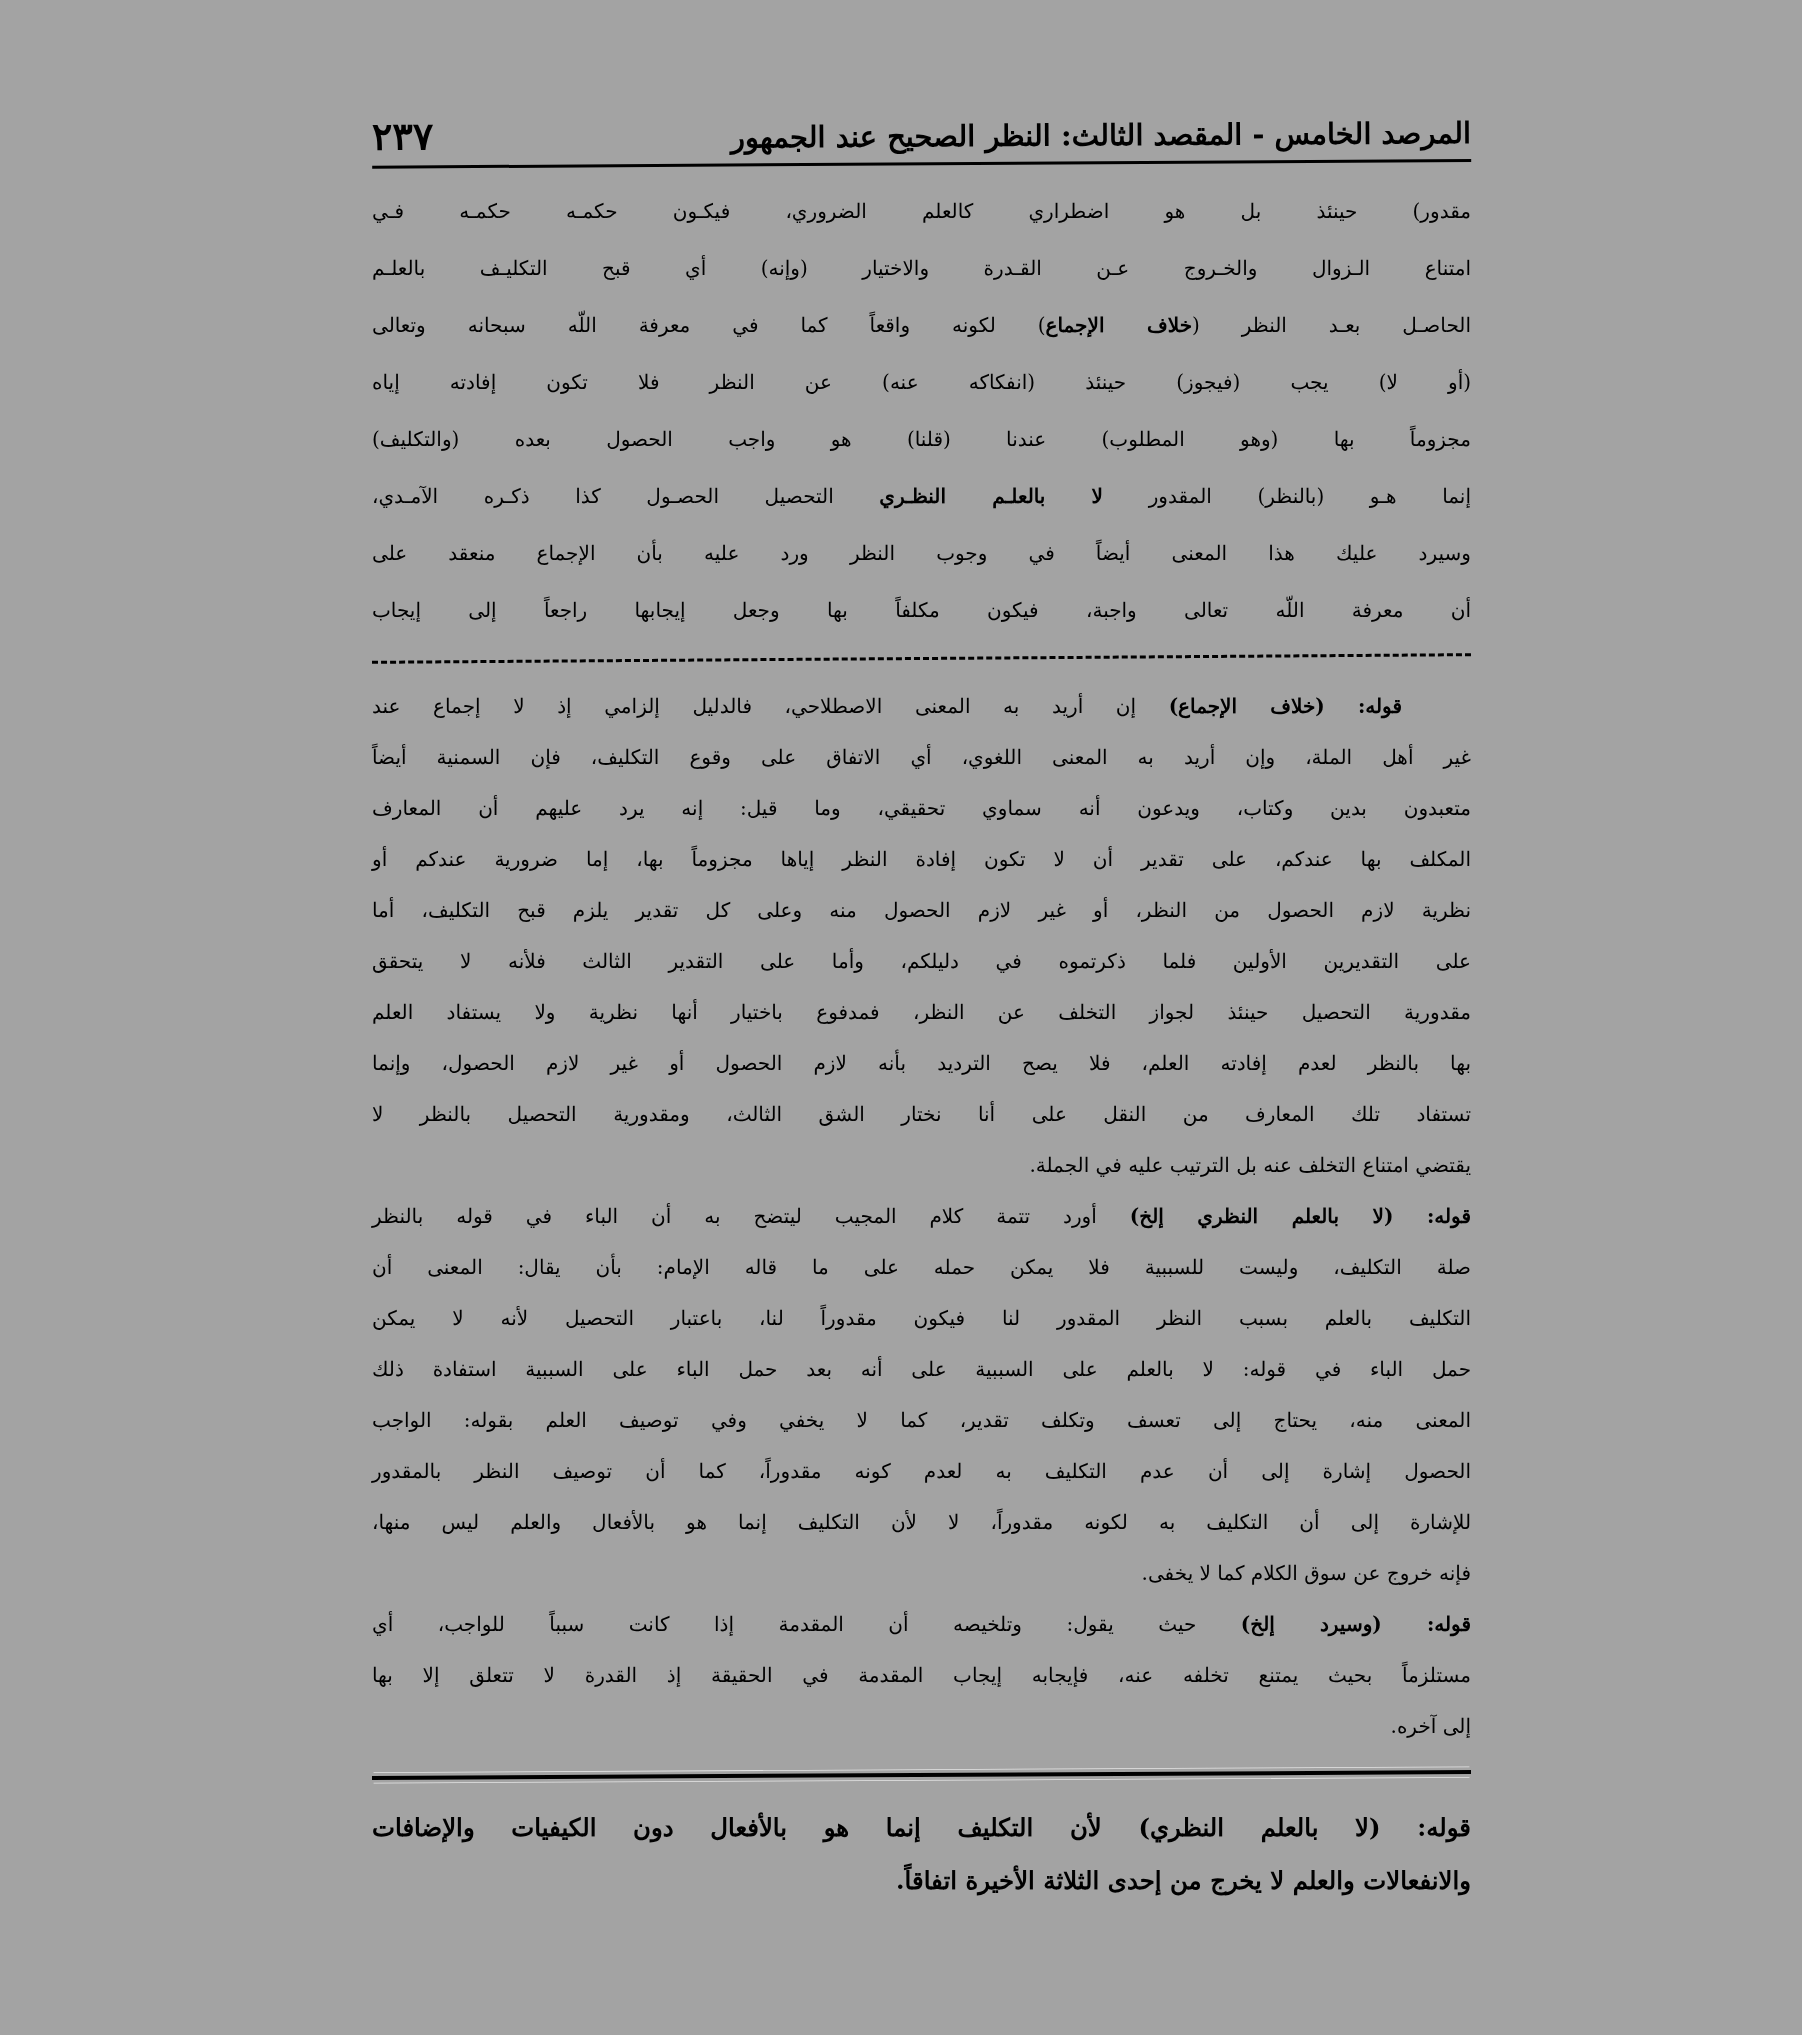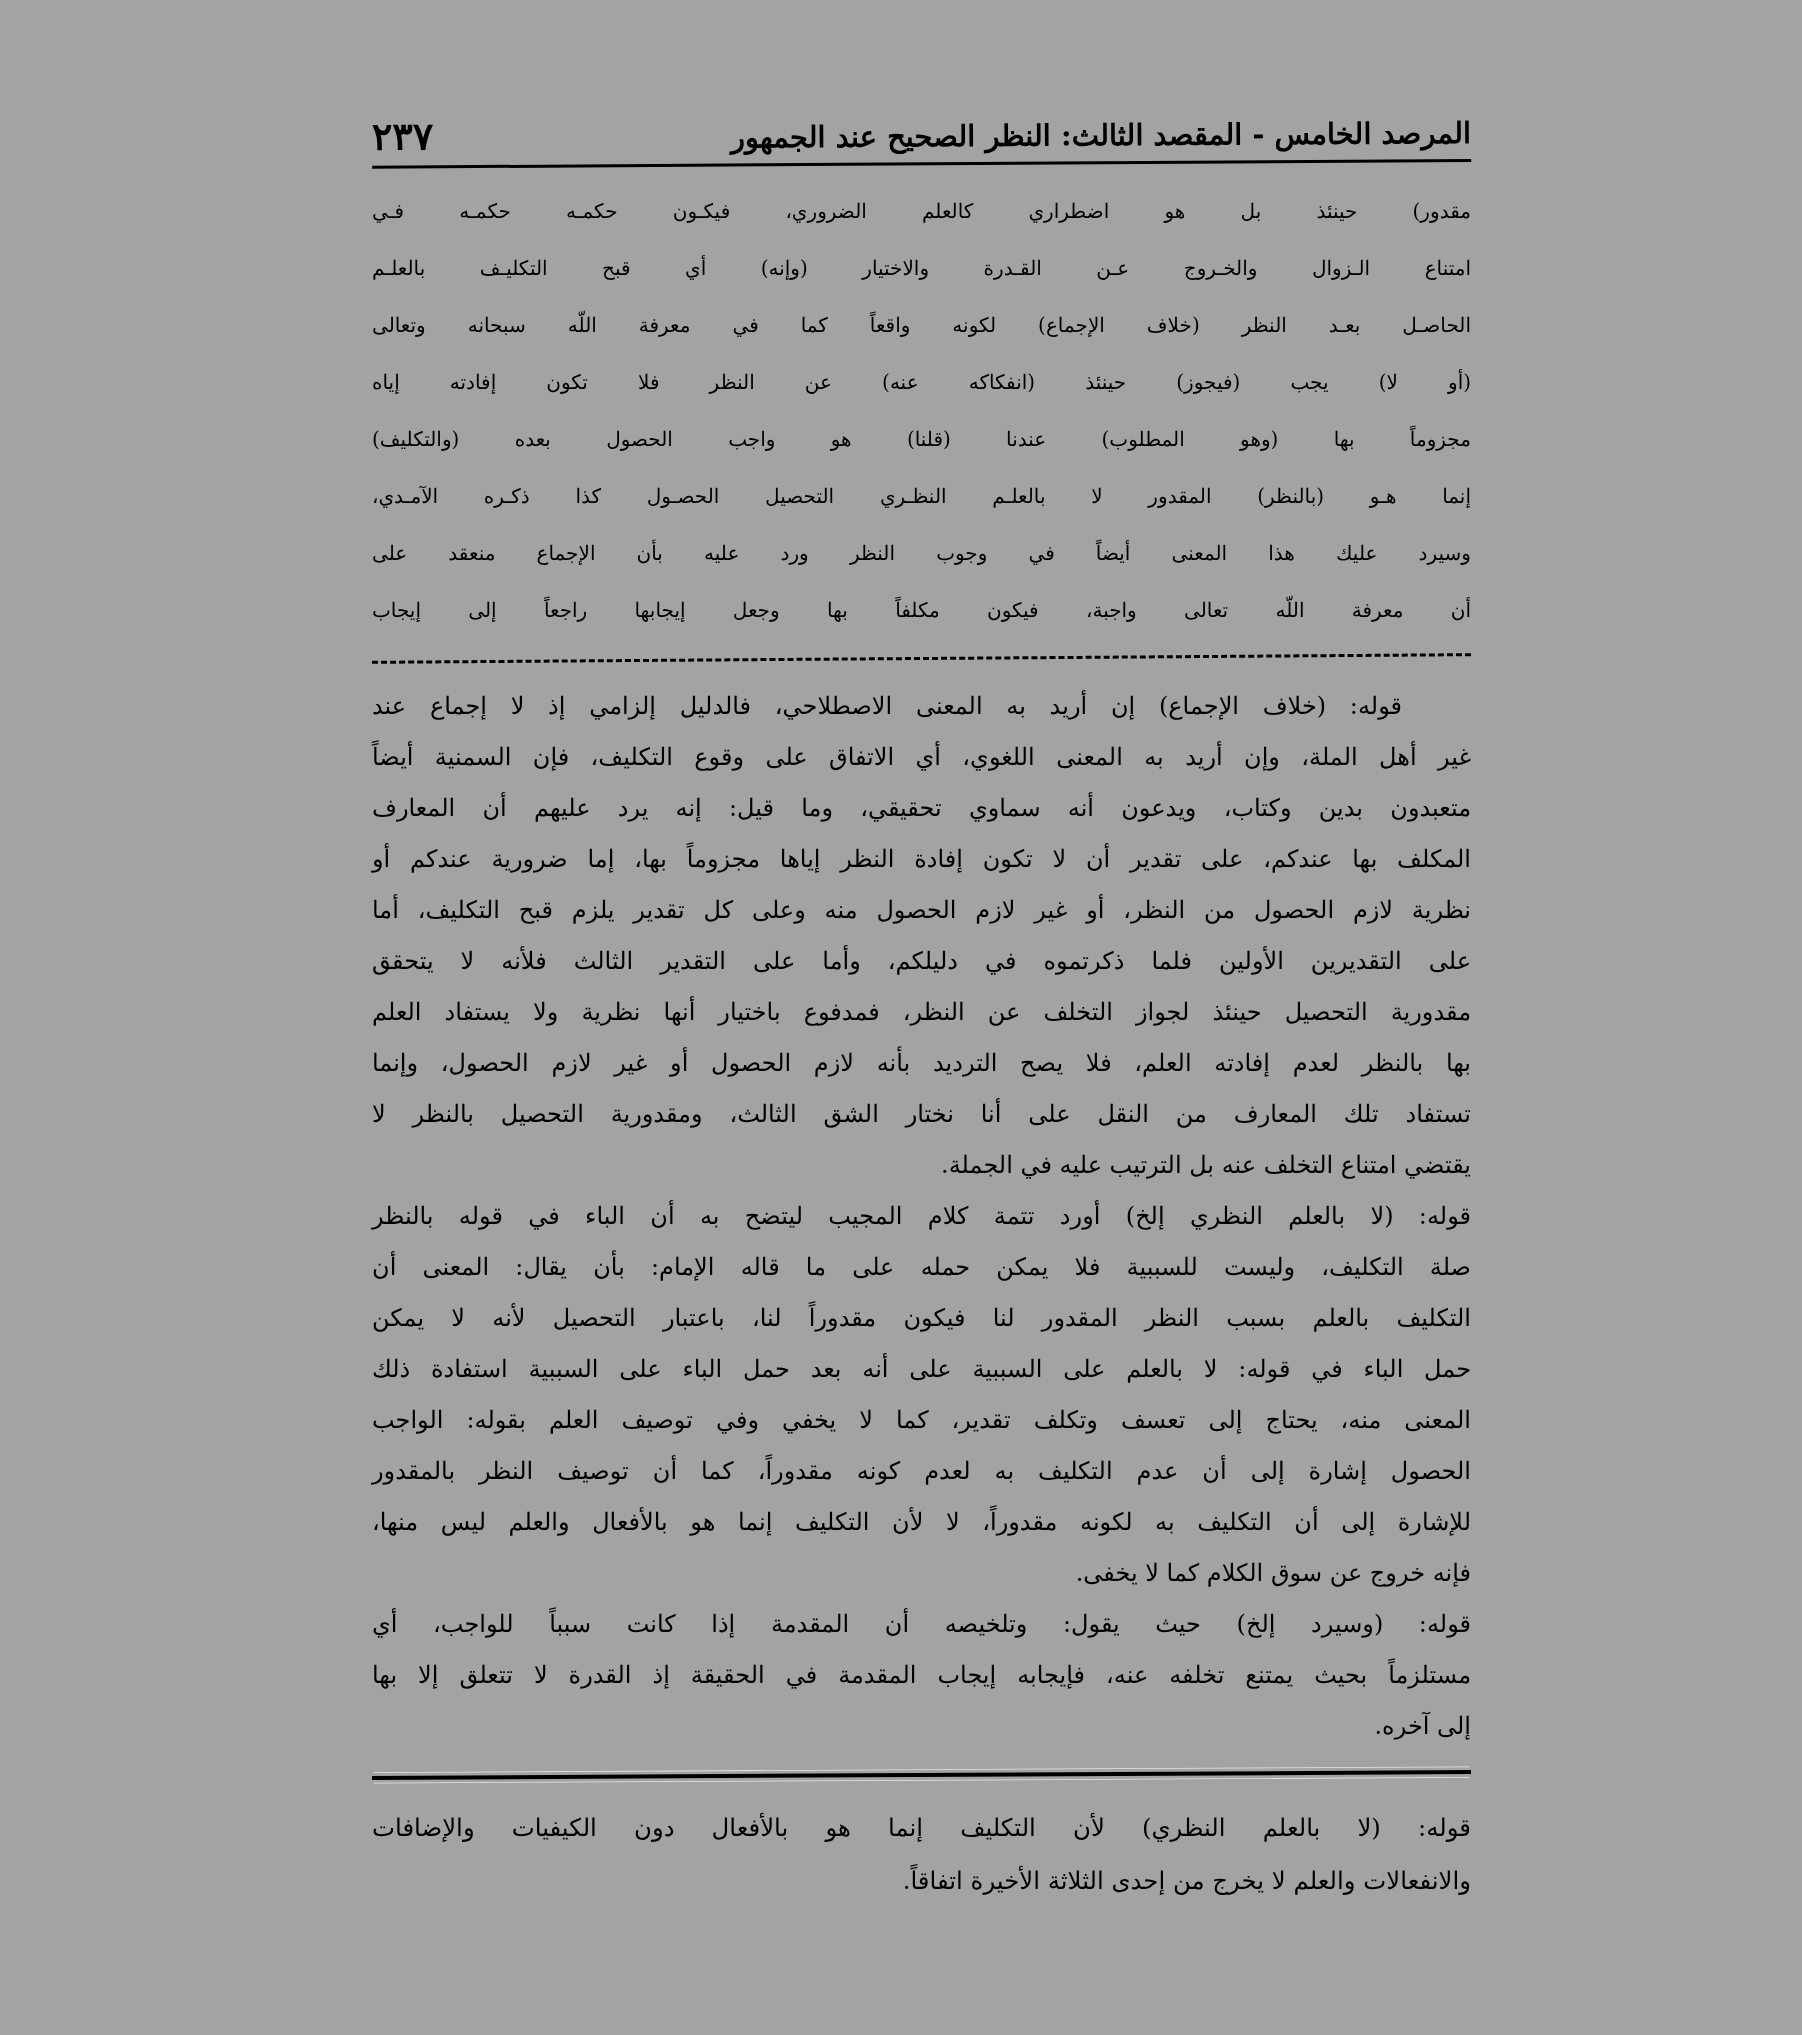--- a/index.html
+++ b/index.html
@@ -33,30 +33,30 @@
     }
     .page-number { font-size: 38px; letter-spacing: 1.1px; }
     .matn {
       margin-top: 21px;
       font-size: 20px;
       line-height: 57px;
       text-align: justify;
       text-align-last: justify;
     }
     .matn .line { display: block; white-space: nowrap; text-align: justify; text-align-last: justify; }
-    .b { font-weight: normal; }
+    .b { font-weight: bold; }
     .dash-sep {
       margin-top: 18px;
       height: 0;
       border-top: 3.2px dashed #000;
       transform: rotate(-0.4deg);
     }
     .sharh {
       margin-top: 21px;
-      font-size: 24px;
+      font-size: 20px;
       line-height: 51px;
     }
     .sharh .line { display: block; white-space: nowrap; text-align: justify; text-align-last: justify; }
     .sharh .line.last { text-align-last: right; }
     .sharh .indent { padding-right: 69px; }
     .footnote-sep {
       margin-top: 21px;
       height: 4.2px;
       background: #000;
       box-shadow: 0 -5.3px 0 -1.6px #e6e6e6, 0 5.3px 0 -1.6px #e6e6e6;

